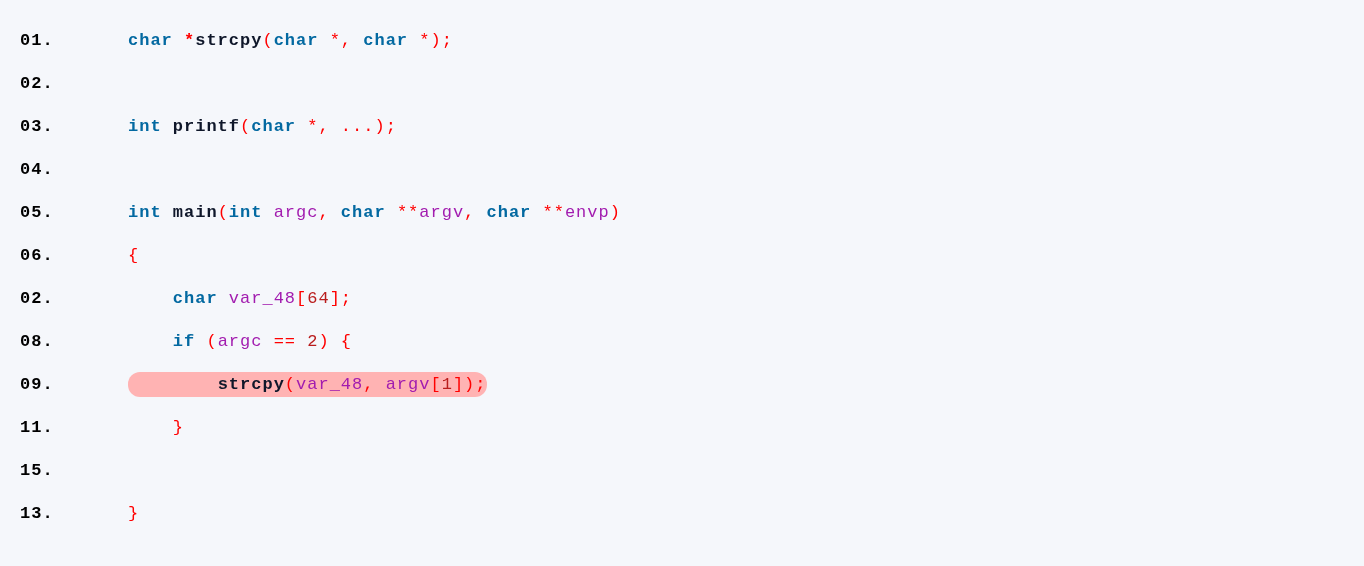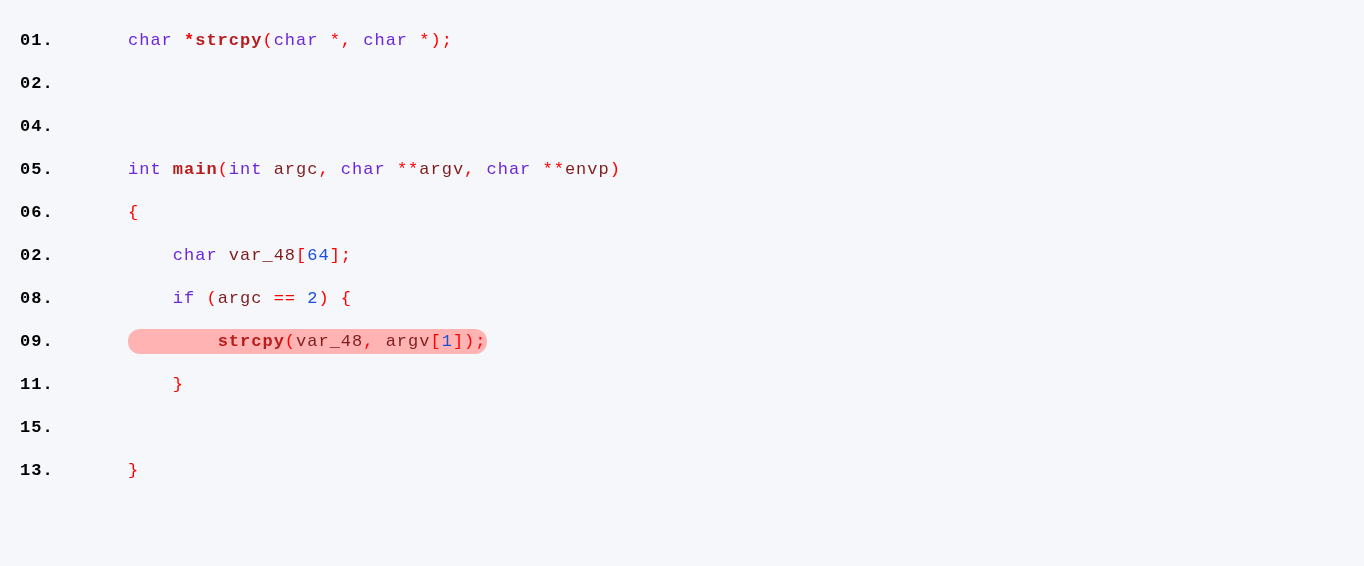--- a/index.html
+++ b/index.html
@@ -26,39 +26,43 @@
     font-weight: bold;
   }
   .code {
     padding-left: 40px;
     white-space: pre;
     letter-spacing: 1px;
   }
   .code .inner-wrap {
     padding: 3px 0 3px 0;
   }
-  .kw { color: #6d28d9; font-weight: normal; }                         
-  .fn { color: #b91c1c; font-weight: bold; }          
+  .kw { color: #0369a1; font-weight: bold; }                         
+  .fn { color: #0f172a; font-weight: bold; }          
   .op { color: #ff0000; }                           
   .opb { color: #ff0000; font-weight: bold; }      
-  .id { color: #7f1d1d; }                              
-  .num { color: #1d4ed8; }                          
+  .id { color: #a21caf; }                              
+  .num { color: #b91c1c; }                          
   .hl { background: #ffb3b3; border-radius: 12px; }                     
 </style>
 </head>
 <body>
 
 <div class="code-block" id="code-root">
     <div class="line">
       <span class="ln">01.</span>
       <span class="code"><span class="inner-wrap"><span class="kw">char</span><span class="id"> </span><span class="opb">*</span><span class="fn">strcpy</span><span class="op">(</span><span class="kw">char</span><span class="id"> </span><span class="op">*</span><span class="op">,</span><span class="id"> </span><span class="kw">char</span><span class="id"> </span><span class="op">*</span><span class="op">)</span><span class="op">;</span></span></span>
     </div>
     <div class="line">
       <span class="ln">02.</span>
       <span class="code"><span class="inner-wrap"></span></span>
+    </div>
+    <div class="line">
+      <span class="ln">03.</span>
+      <span class="code"><span class="inner-wrap"><span class="kw">int</span><span class="id"> </span><span class="fn">printf</span><span class="op">(</span><span class="kw">char</span><span class="id"> </span><span class="op">*</span><span class="op">,</span><span class="id"> </span><span class="op">...</span><span class="op">)</span><span class="op">;</span></span></span>
     </div>
     <div class="line">
       <span class="ln">04.</span>
       <span class="code"><span class="inner-wrap"></span></span>
     </div>
     <div class="line">
       <span class="ln">05.</span>
       <span class="code"><span class="inner-wrap"><span class="kw">int</span><span class="id"> </span><span class="fn">main</span><span class="op">(</span><span class="kw">int</span><span class="id"> argc</span><span class="op">,</span><span class="id"> </span><span class="kw">char</span><span class="id"> </span><span class="op">**</span><span class="id">argv</span><span class="op">,</span><span class="id"> </span><span class="kw">char</span><span class="id"> </span><span class="op">**</span><span class="id">envp</span><span class="op">)</span></span></span>
     </div>
     <div class="line">

